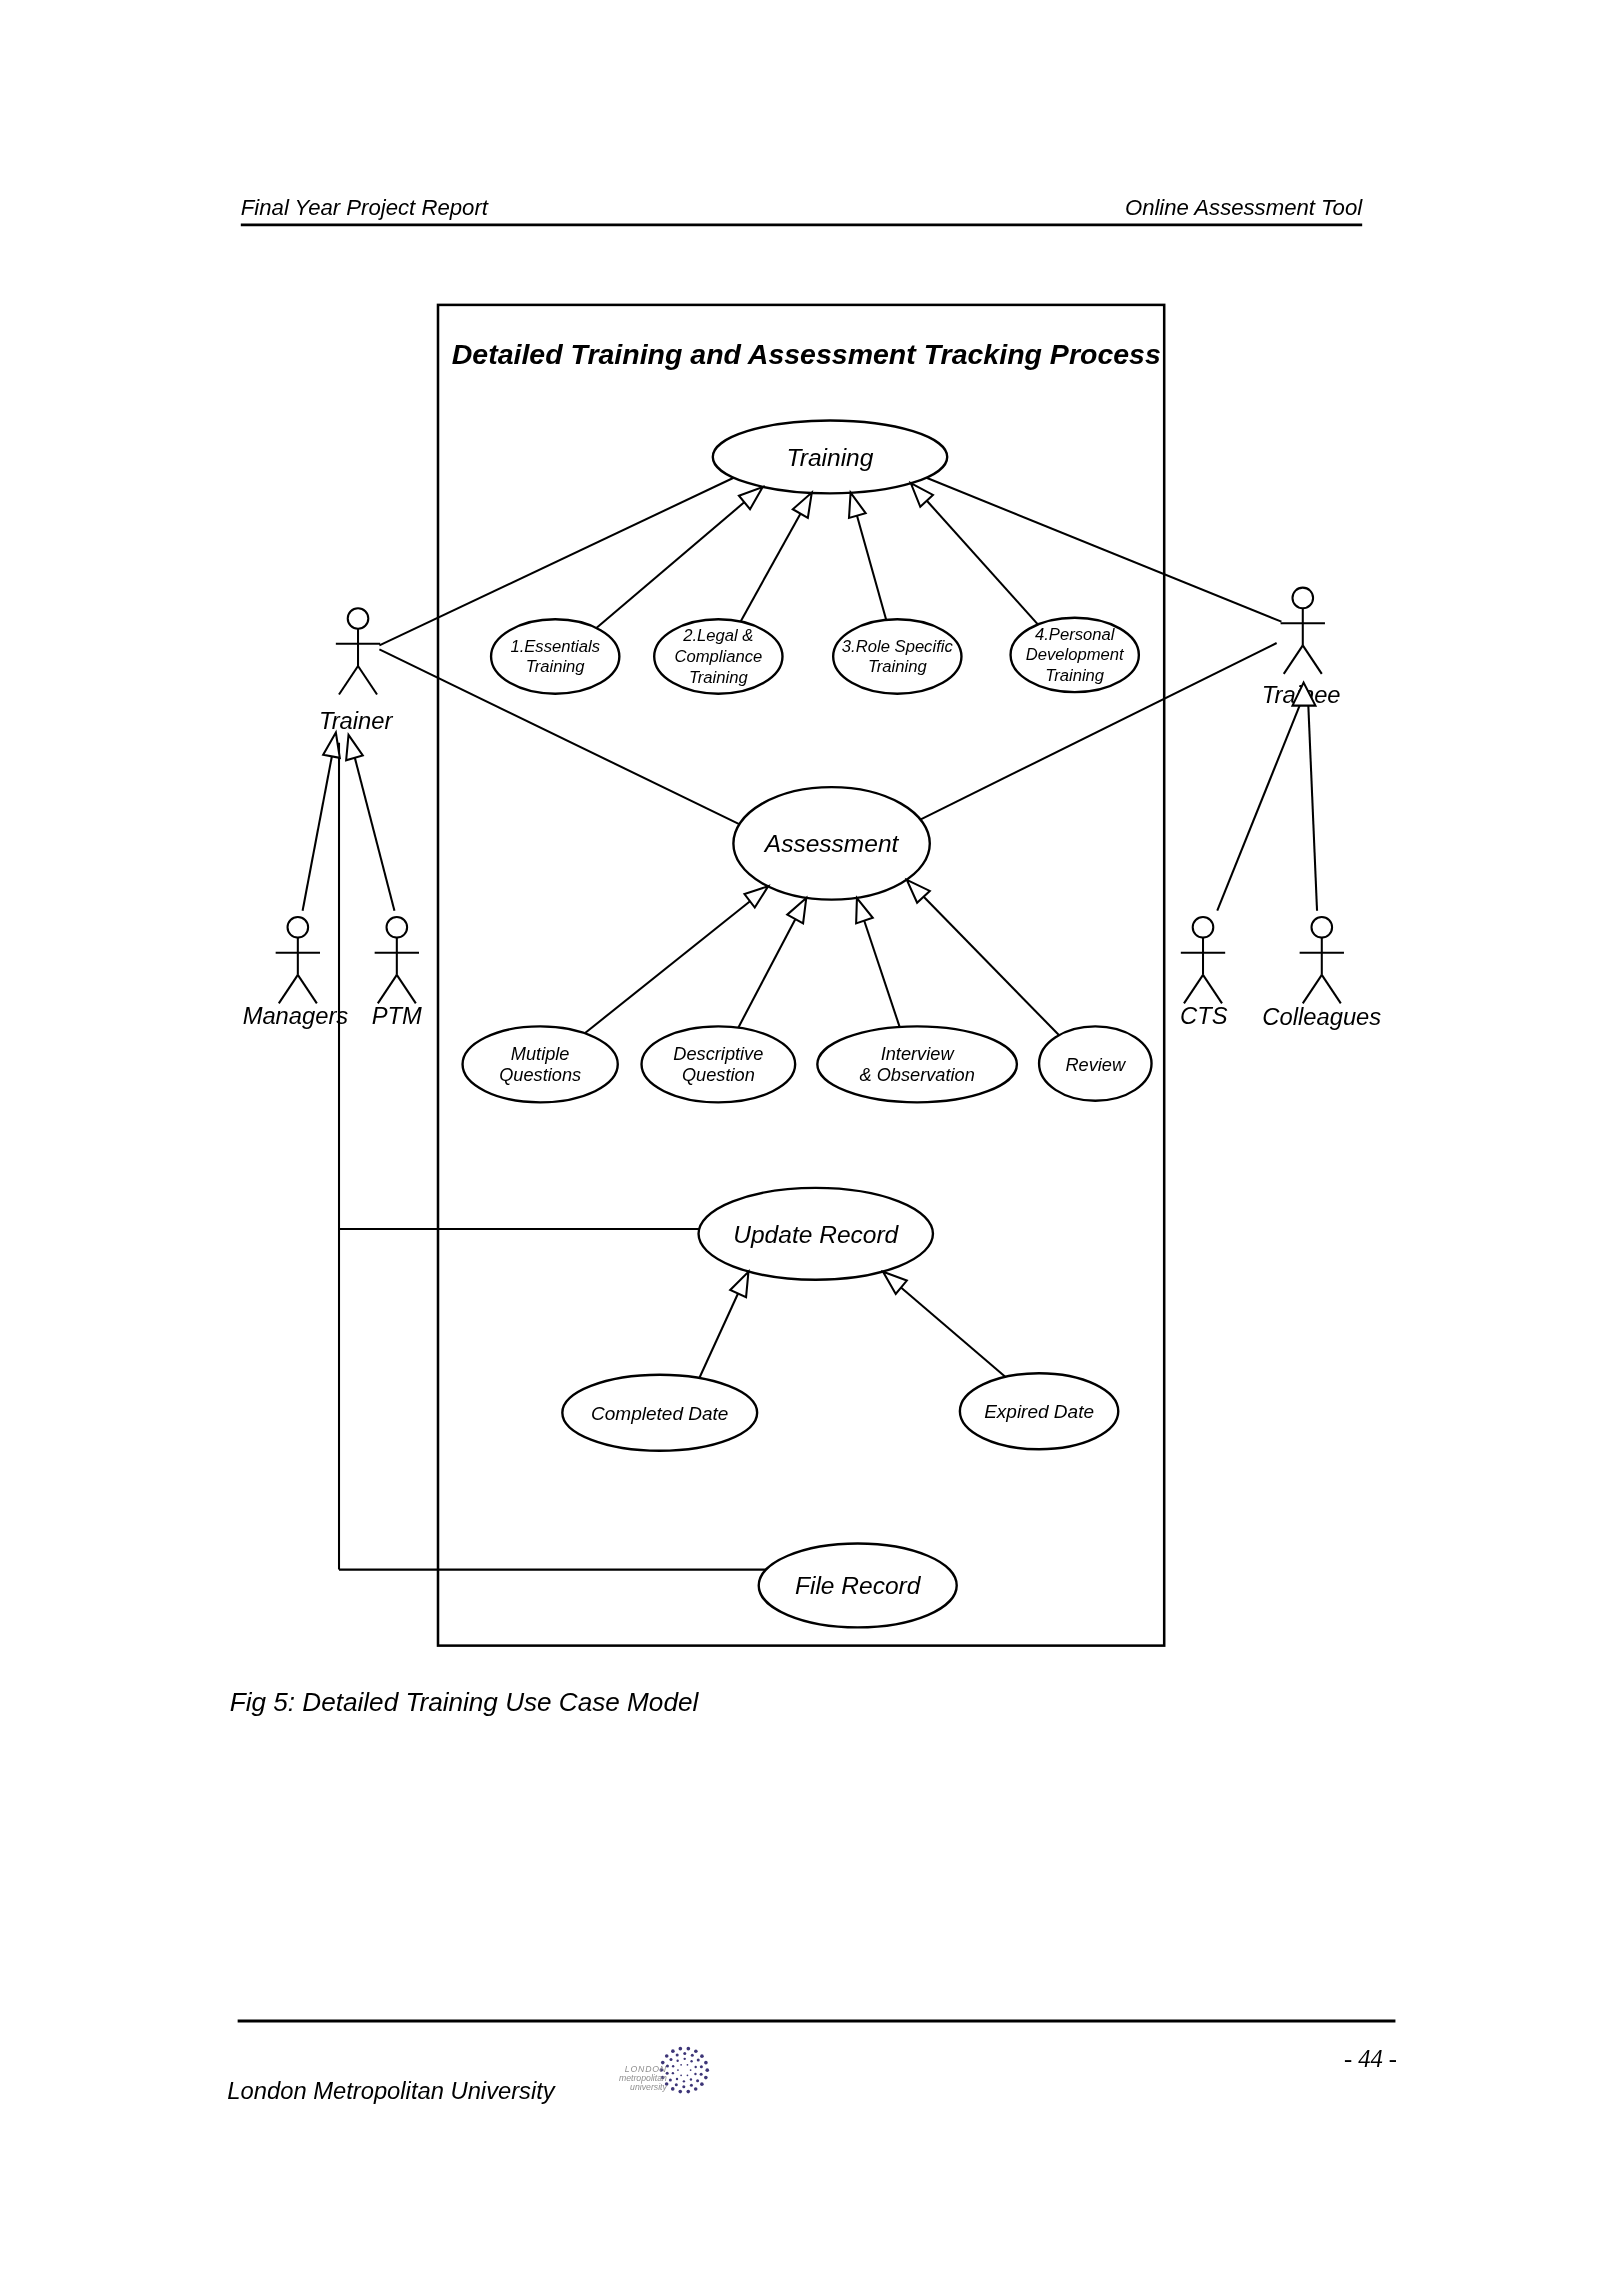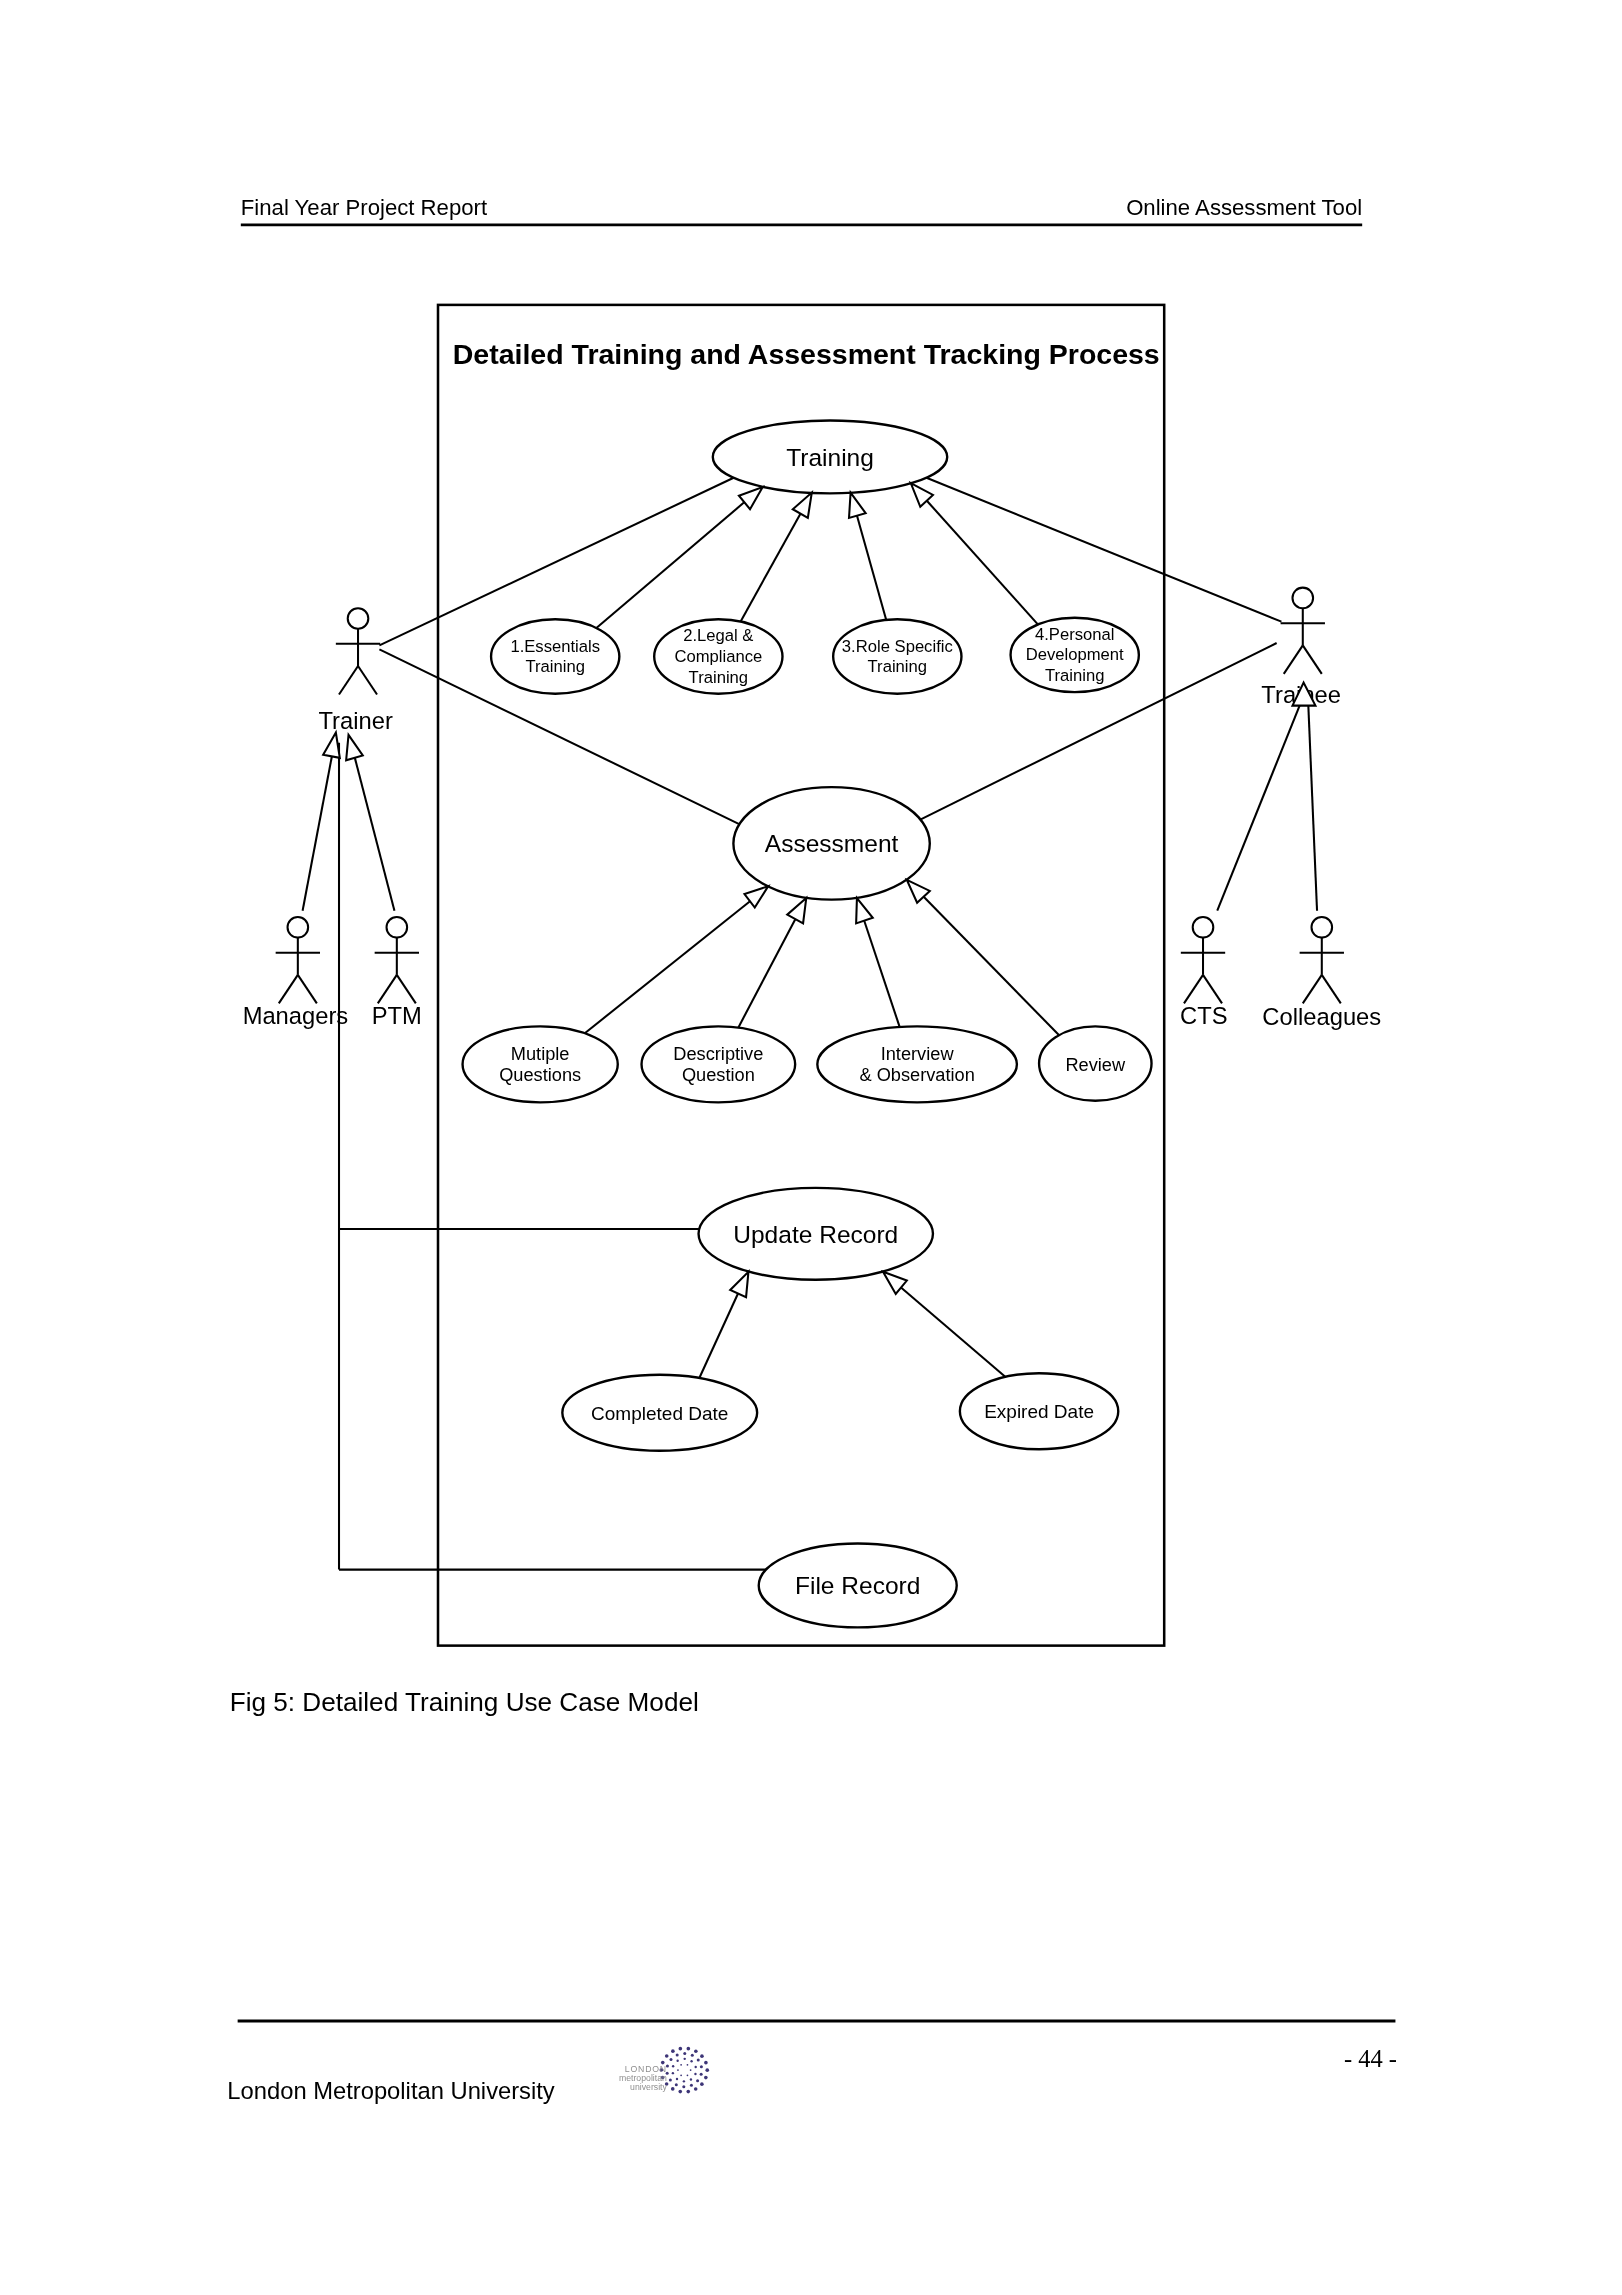--- a/index.html
+++ b/index.html
@@ -1,17 +1,17 @@
 <!DOCTYPE html>
 <html style="font-size:12.7px"><head>
 <meta charset="utf-8">
 <style>
   html,body{margin:0;padding:0;background:#e8e8e8;}
   .page{position:relative;width:1622px;height:2295px;background:#ffffff;margin:0 auto;
-        font-family:"Liberation Sans",sans-serif;color:#000;}
+        font-family:"Liberation Sans",sans-serif;color:#000;font-style:italic;}
   svg{position:absolute;left:0;top:0;}
   .ink{stroke:#000;fill:none;stroke-width:2.6px;}
   .thick{stroke:#000;fill:none;stroke-width:3.2px;}
   .node{fill:#fff;stroke:#000;stroke-width:3px;}
   .arrow{fill:#fff;stroke:#000;stroke-width:2.6px;stroke-linejoin:miter;}
   text{fill:#000;font-family:"Liberation Sans",sans-serif;}
   .t-header{font-size:28px;}
   .t-title{font-size:36px;font-weight:bold;}
   .t-big{font-size:31px;}
   .t-mid{font-size:24px;}

